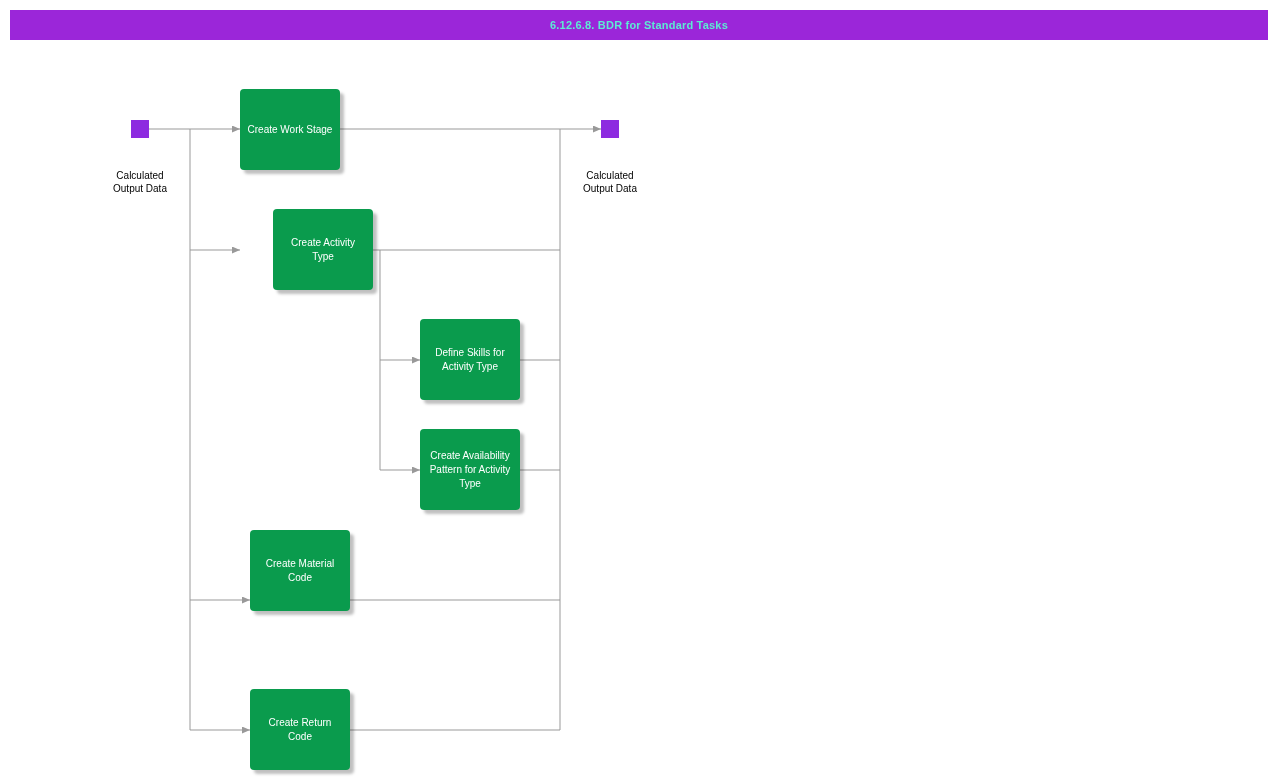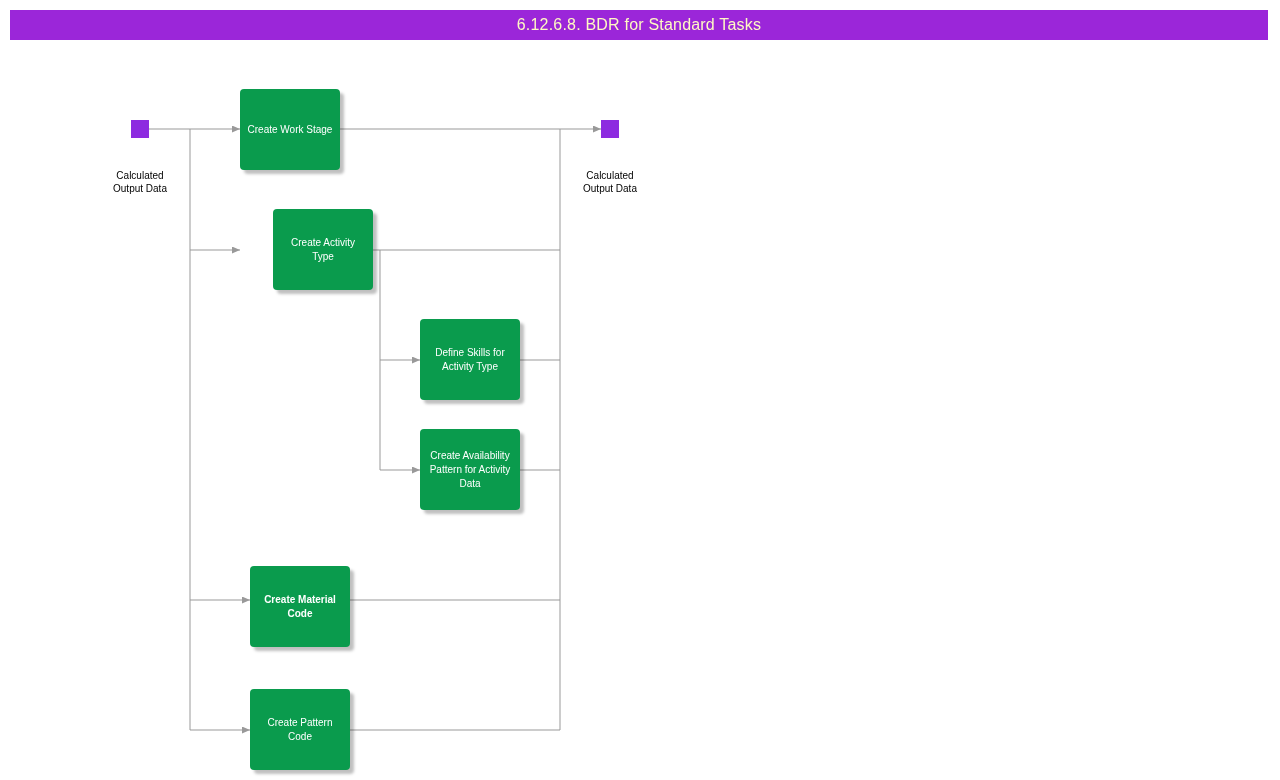--- a/index.html
+++ b/index.html
@@ -9,24 +9,24 @@
     font-family:"Liberation Sans", sans-serif;
     position:relative;
     overflow:hidden;
   }
 
   .titlebar {
     position:absolute;
     left:10px; top:10px;
     width:1258px; height:30px;
     background:#9b26d9;
-    color:#fef9c3;
+    color:#5eead4;
     display:flex; align-items:center; justify-content:center;
-    font-weight:normal;
-    font-size:16px;
+    font-weight:bold;
+    font-size:11px;
     letter-spacing:0.2px;
   }
 
   .connector-layer {
     position:absolute; left:0; top:0;
     width:1280px; height:780px;
     pointer-events:none;
   }
 
   .task {
@@ -41,21 +41,21 @@
     line-height:1.4;
     padding:4px 6px;
     box-sizing:border-box;
     box-shadow:4px 4px 3px rgba(0,0,0,0.25);
     cursor:pointer;
   }
   .task-0 { left:240px; top:89px;  }
   .task-1 { left:240px; top:209px;margin-left:33px; }
   .task-2 { left:420px; top:319px;justify-content:center; }
   .task-3 { left:420px; top:429px; }
-  .task-4 { left:250px; top:566px;font-weight:bold; }
+  .task-4 { left:250px; top:530px; }
   .task-5 { left:250px; top:689px; }
 
   .event {
     position:absolute;
     width:18px; height:18px;
     background:#8d2be0;
     cursor:pointer;
   }
   .event-start { left:131px; top:120px; }
   .event-end   { left:601px; top:120px; }
@@ -114,20 +114,20 @@
 <div class="task task-0">
   <span>Create Work Stage</span>
 </div>
 <div class="task task-1">
   <span>Create Activity Type</span>
 </div>
 <div class="task task-2">
   <span>Define Skills for Activity Type</span>
 </div>
 <div class="task task-3">
-  <span>Create Availability Pattern for Activity Data</span>
+  <span>Create Availability Pattern for Activity Type</span>
 </div>
 <div class="task task-4">
   <span>Create Material Code</span>
 </div>
 <div class="task task-5">
-  <span>Create Pattern Code</span>
+  <span>Create Return Code</span>
 </div>
 
 </body></html>

